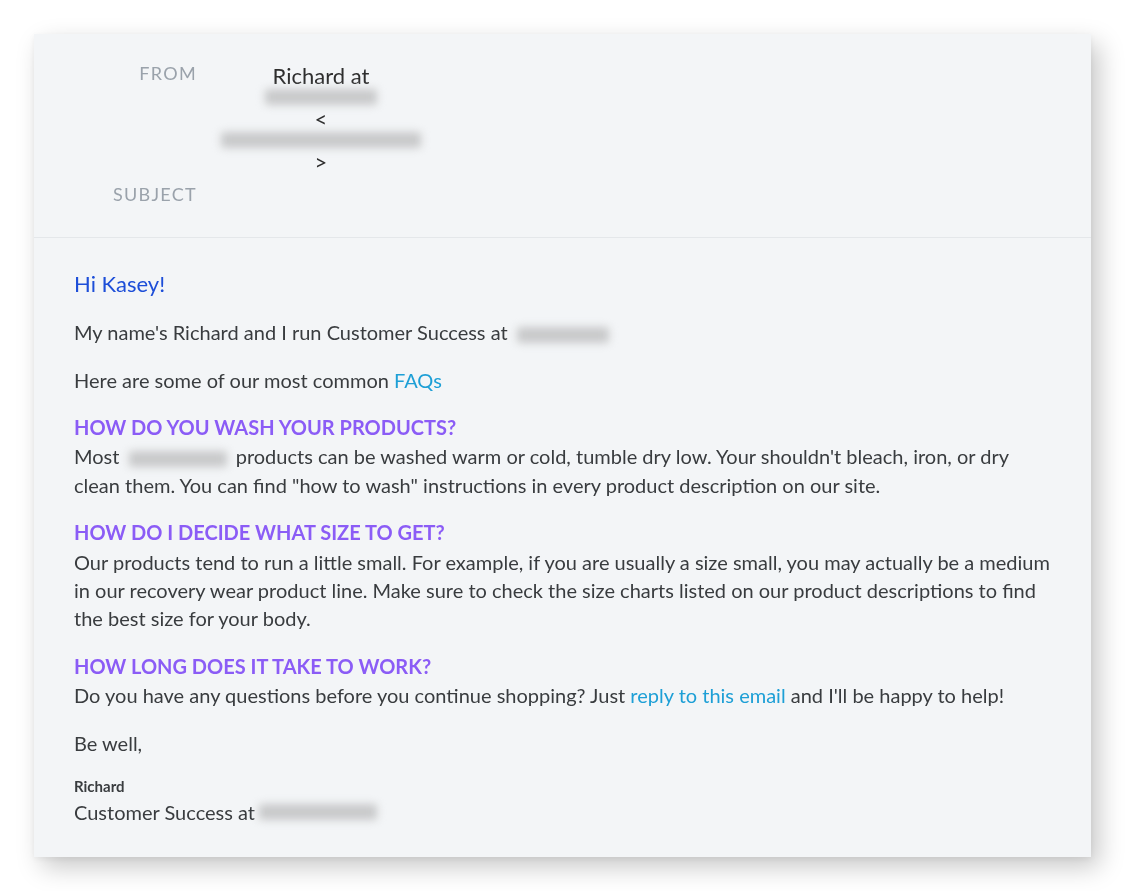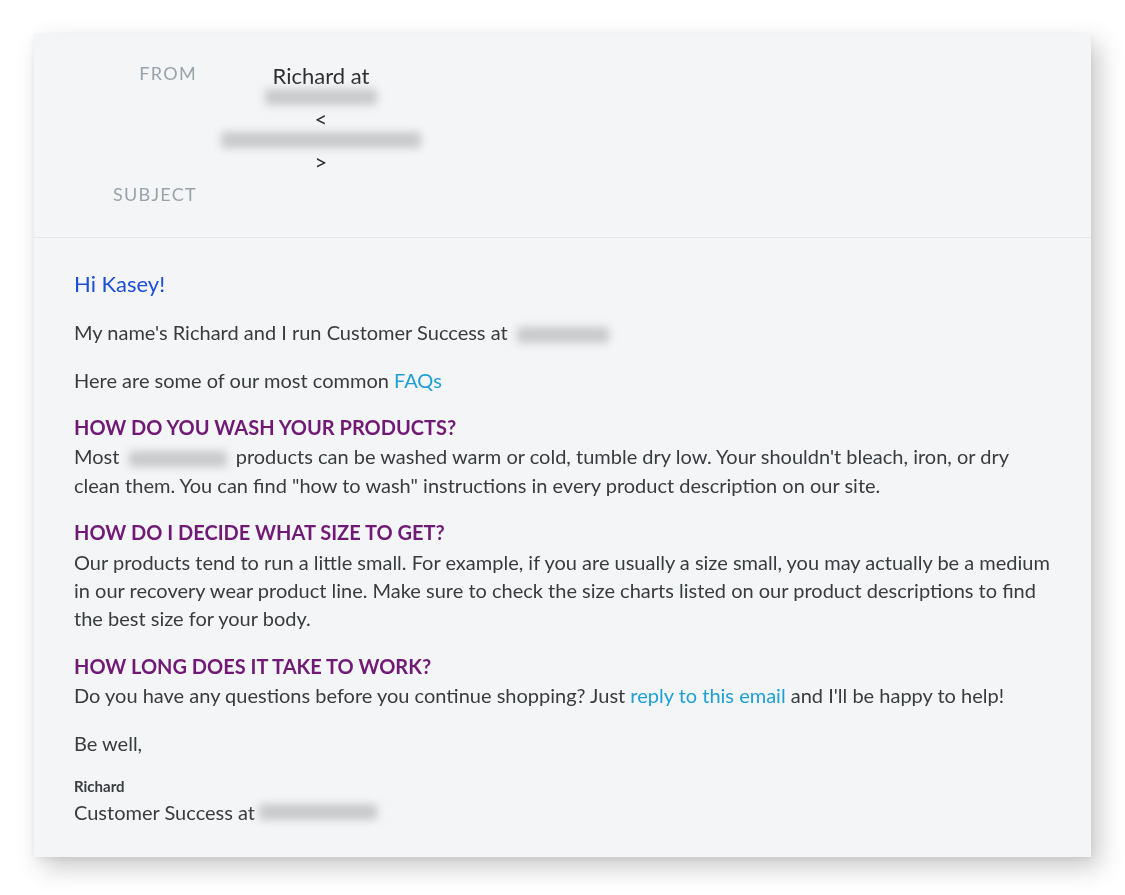--- a/index.html
+++ b/index.html
@@ -67,21 +67,21 @@
       margin-bottom: 19px;
     }
     .greeting {
       font-size: 22px;
       margin-bottom: 19px;
       color: #1d4ed8;
     }
     .faq-heading {
       font-weight: 700;
       font-size: 20px;
-      color: #701a75;
+      color: #8b5cf6;
       text-transform: uppercase;
       margin-bottom: 1px;
     }
     .faq-body {
       margin-bottom: 20px;
     }
     a.link {
       color: #1d9fd6;
       text-decoration: none;
     }

